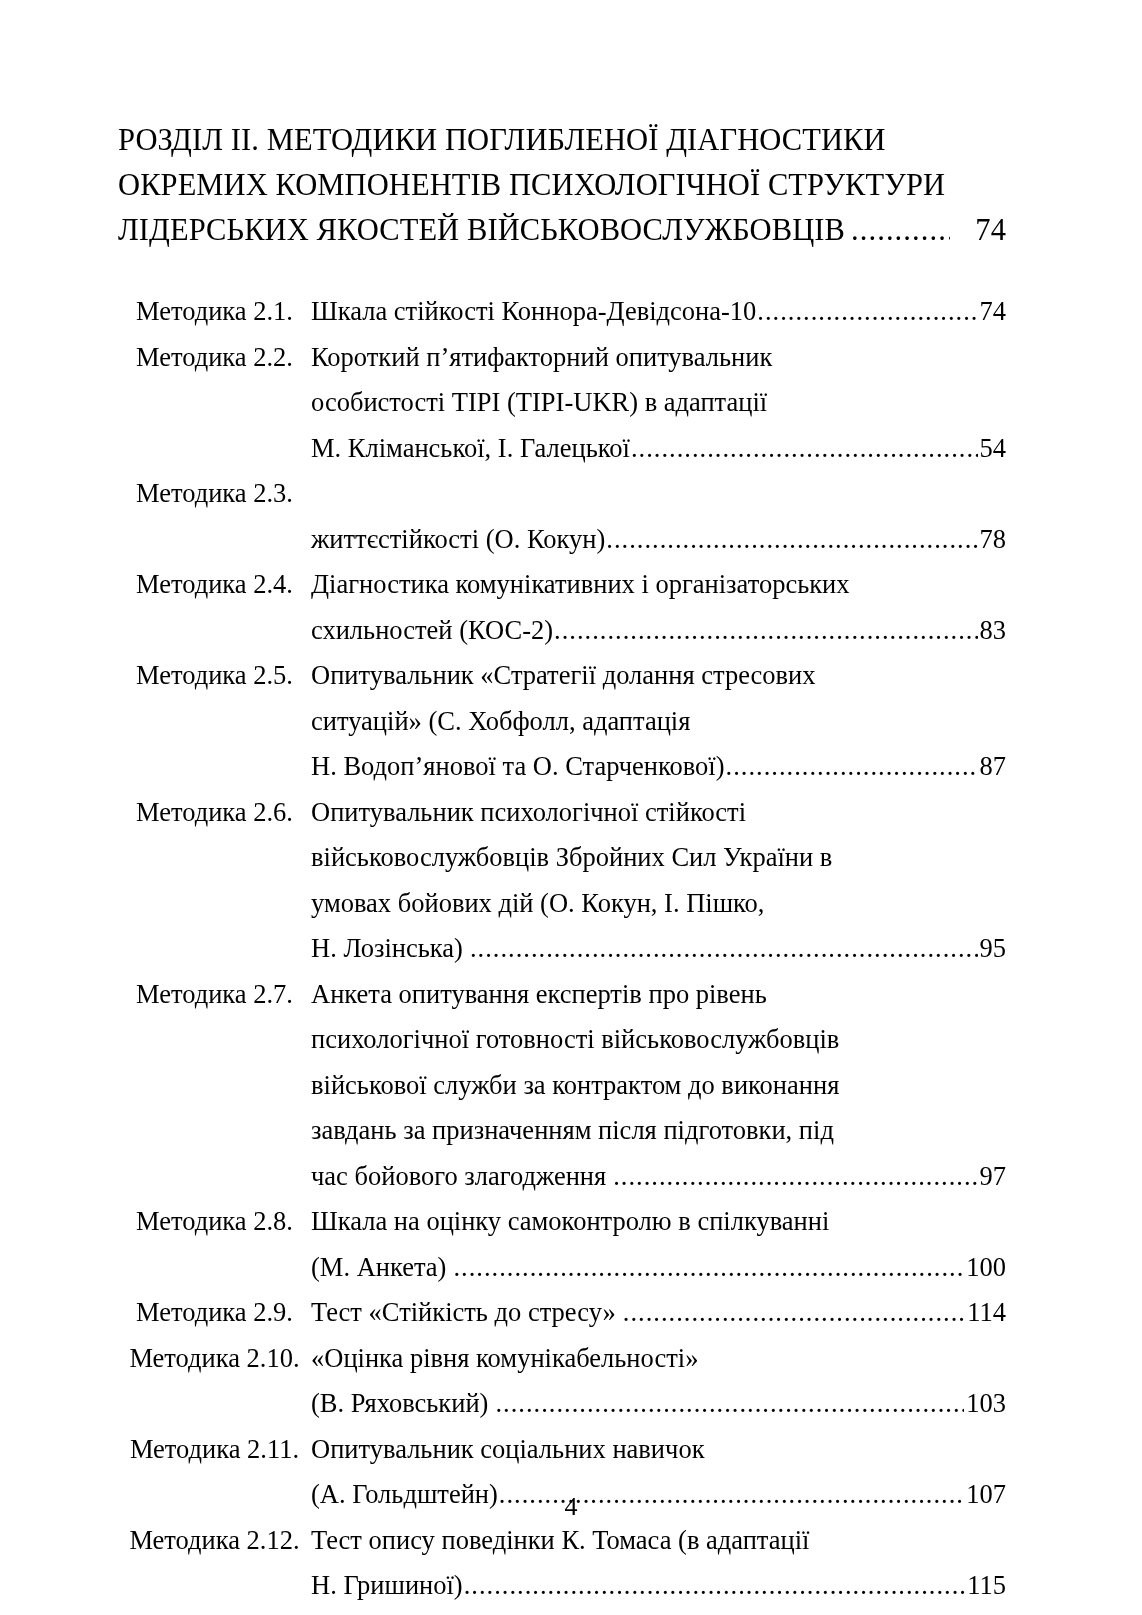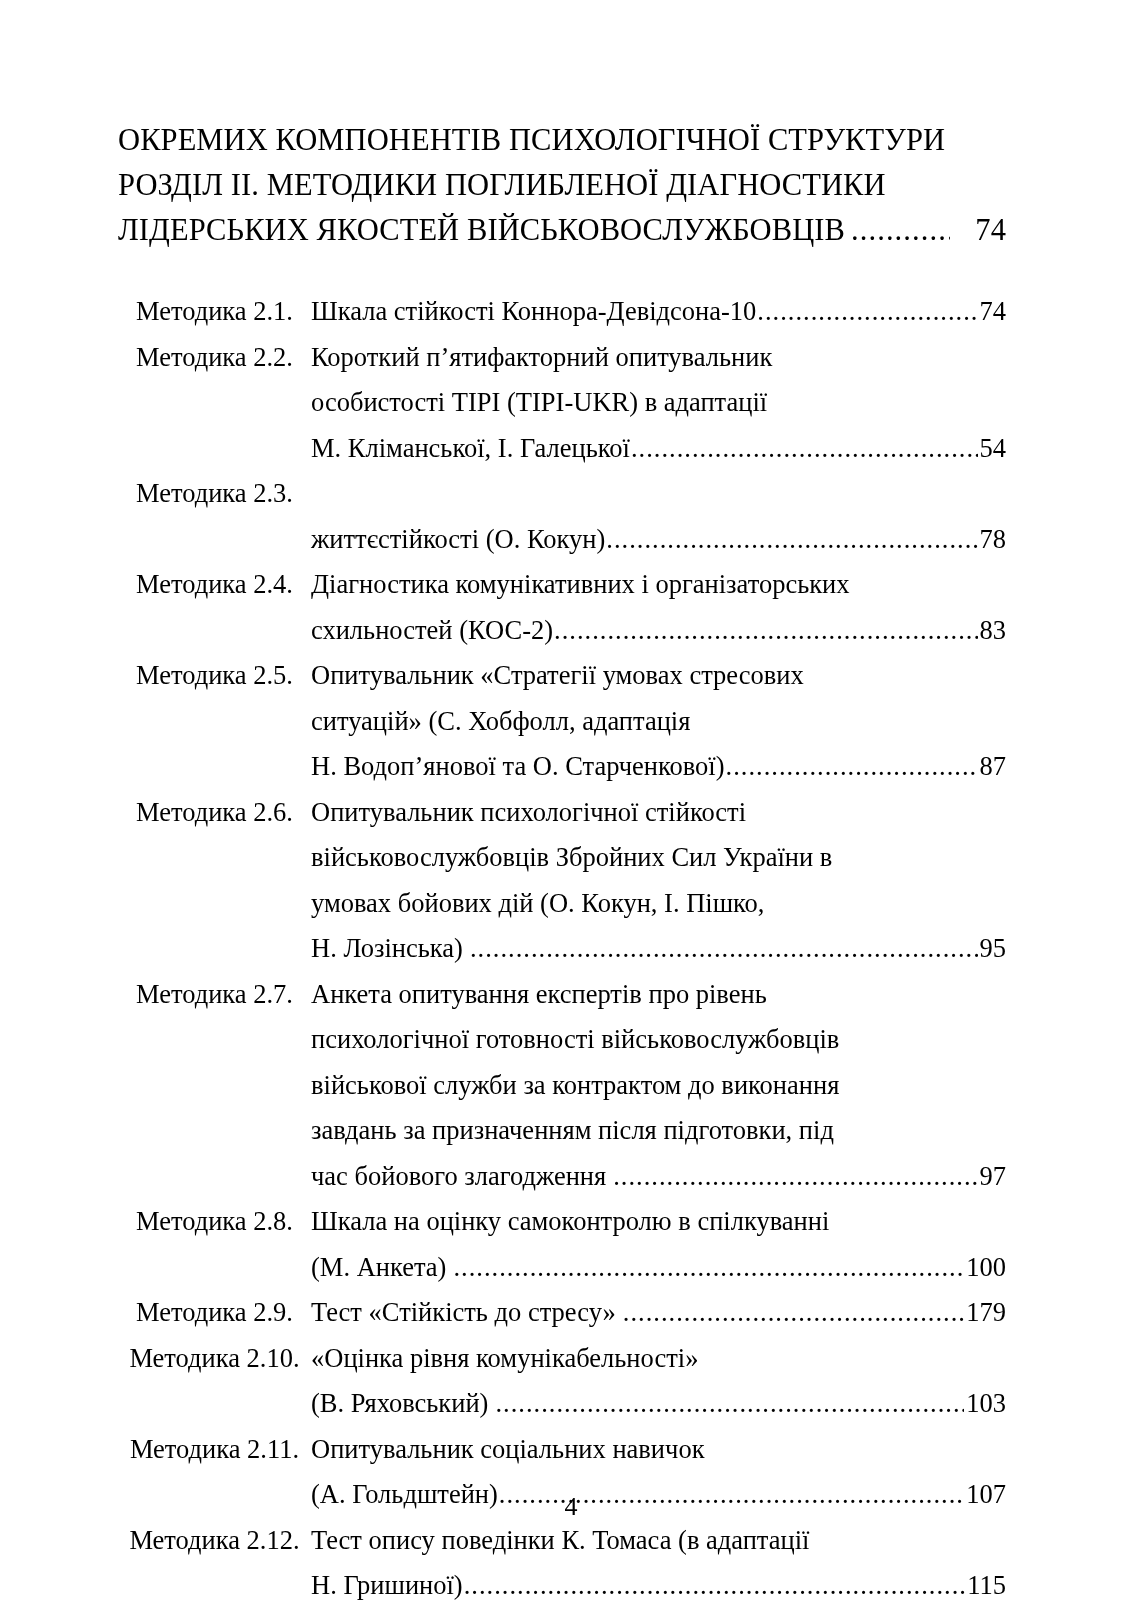--- a/index.html
+++ b/index.html
@@ -135,22 +135,22 @@
     font-size: 26px;
     line-height: 34px;
   }
 </style>
 </head>
 <body>
 
 <div class="page">
 
   <div class="toc-heading">
+    <span class="heading-line">РОЗДІЛ II.  МЕТОДИКИ ПОГЛИБЛЕНОЇ ДІАГНОСТИКИ</span>
     <span class="heading-line">ОКРЕМИХ КОМПОНЕНТІВ ПСИХОЛОГІЧНОЇ СТРУКТУРИ</span>
-    <span class="heading-line">РОЗДІЛ II.  МЕТОДИКИ ПОГЛИБЛЕНОЇ ДІАГНОСТИКИ</span>
     <span class="heading-tail-row">
       <span class="htxt">ЛІДЕРСЬКИХ ЯКОСТЕЙ ВІЙСЬКОВОСЛУЖБОВЦІВ</span>
       <span class="hdots">................................................................................................</span>
       <span class="hpage">74</span>
     </span>
   </div>
 
   <div class="toc-list">
       <div class="toc-entry">
         <div class="entry-row">
@@ -216,21 +216,21 @@
             <span class="entry-text">схильностей (КОС-2)</span>
             <span class="leader">.......................................................................................................</span>
             <span class="entry-page">83</span>
           </span>
         </div>
       </div>
       <div class="toc-entry">
         <div class="entry-row no-leader">
           <span class="entry-label">Методика 2.5.</span>
           <span class="entry-body">
-            <span class="entry-text">Опитувальник «Стратегії умовах стресових</span>
+            <span class="entry-text">Опитувальник «Стратегії долання стресових</span>
             <span class="leader"></span>
             <span class="entry-page"></span>
           </span>
         </div>
         <div class="entry-row no-leader">
           <span class="entry-label blank">Методика 2.5.</span>
           <span class="entry-body">
             <span class="entry-text">ситуацій» (С. Хобфолл, адаптація</span>
             <span class="leader"></span>
             <span class="entry-page"></span>
@@ -338,21 +338,21 @@
             <span class="entry-page">100</span>
           </span>
         </div>
       </div>
       <div class="toc-entry">
         <div class="entry-row">
           <span class="entry-label">Методика 2.9.</span>
           <span class="entry-body">
             <span class="entry-text">Тест «Стійкість до стресу»</span>
             <span class="leader spaced">........................................................................................</span>
-            <span class="entry-page">179</span>
+            <span class="entry-page">114</span>
           </span>
         </div>
       </div>
       <div class="toc-entry">
         <div class="entry-row no-leader">
           <span class="entry-label">Методика 2.10.</span>
           <span class="entry-body">
             <span class="entry-text">«Оцінка рівня комунікабельності»</span>
             <span class="leader"></span>
             <span class="entry-page"></span>

